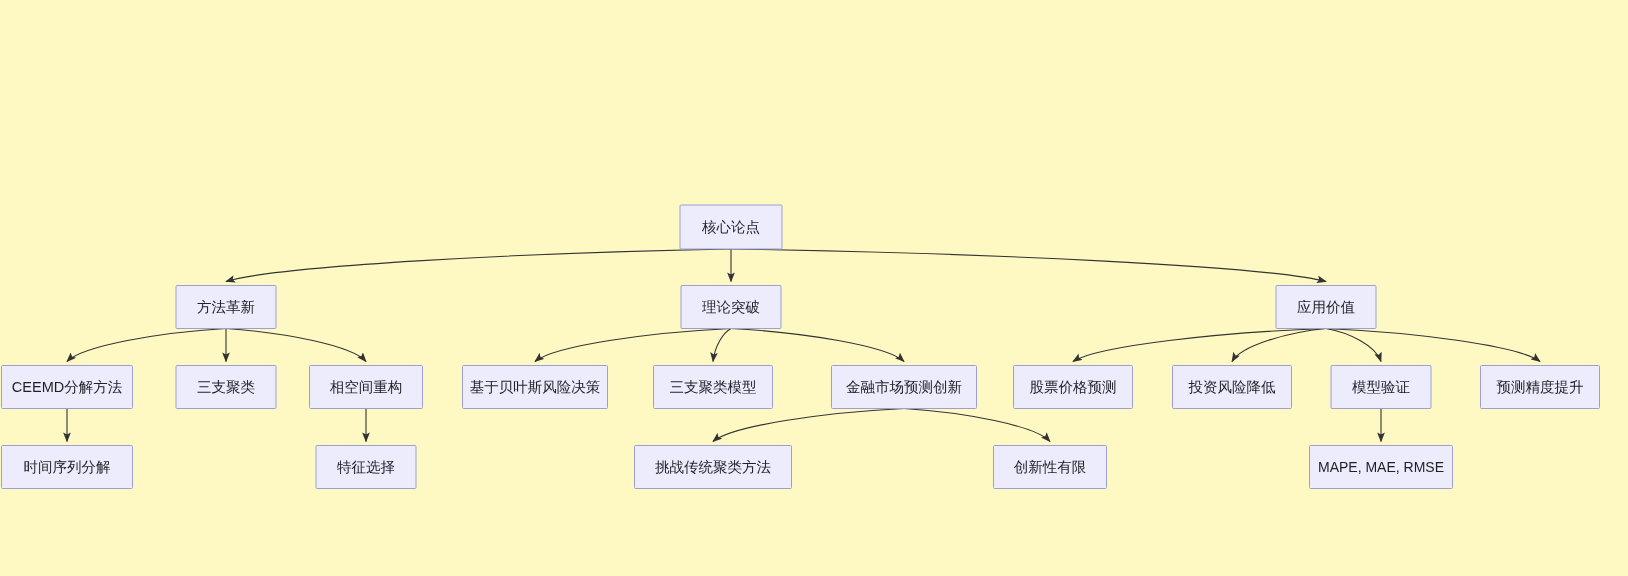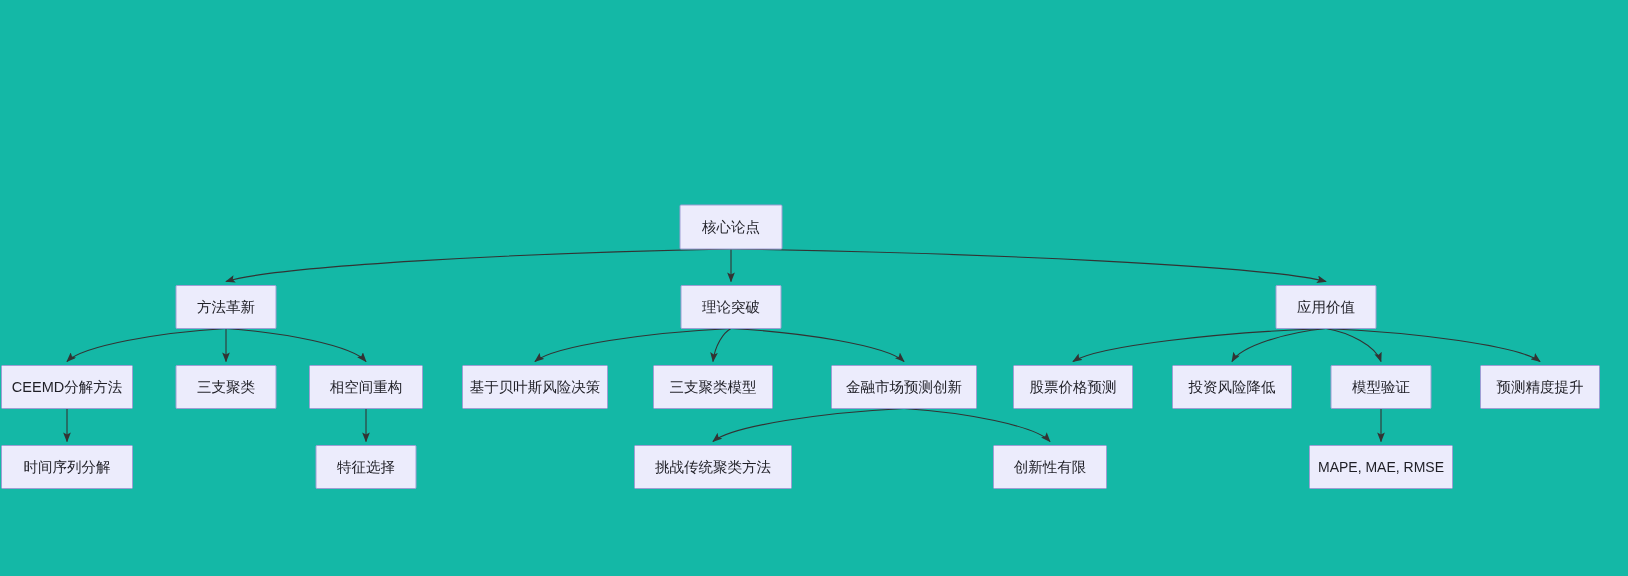--- a/index.html
+++ b/index.html
@@ -10,21 +10,21 @@
   body {
     width: 1628px;
     height: 576px;
     font-family: "Liberation Sans", "DejaVu Sans", sans-serif;
     overflow: hidden;
   }
   #flowchart-root {
     position: relative;
     width: 1628px;
     height: 576px;
-    background: #14b8a6;
+    background: #fef9c3;
   }
   svg#flow-svg {
     position: absolute;
     top: 0;
     left: 0;
     width: 1628px;
     height: 576px;
     display: block;
   }
   .edge-path {

